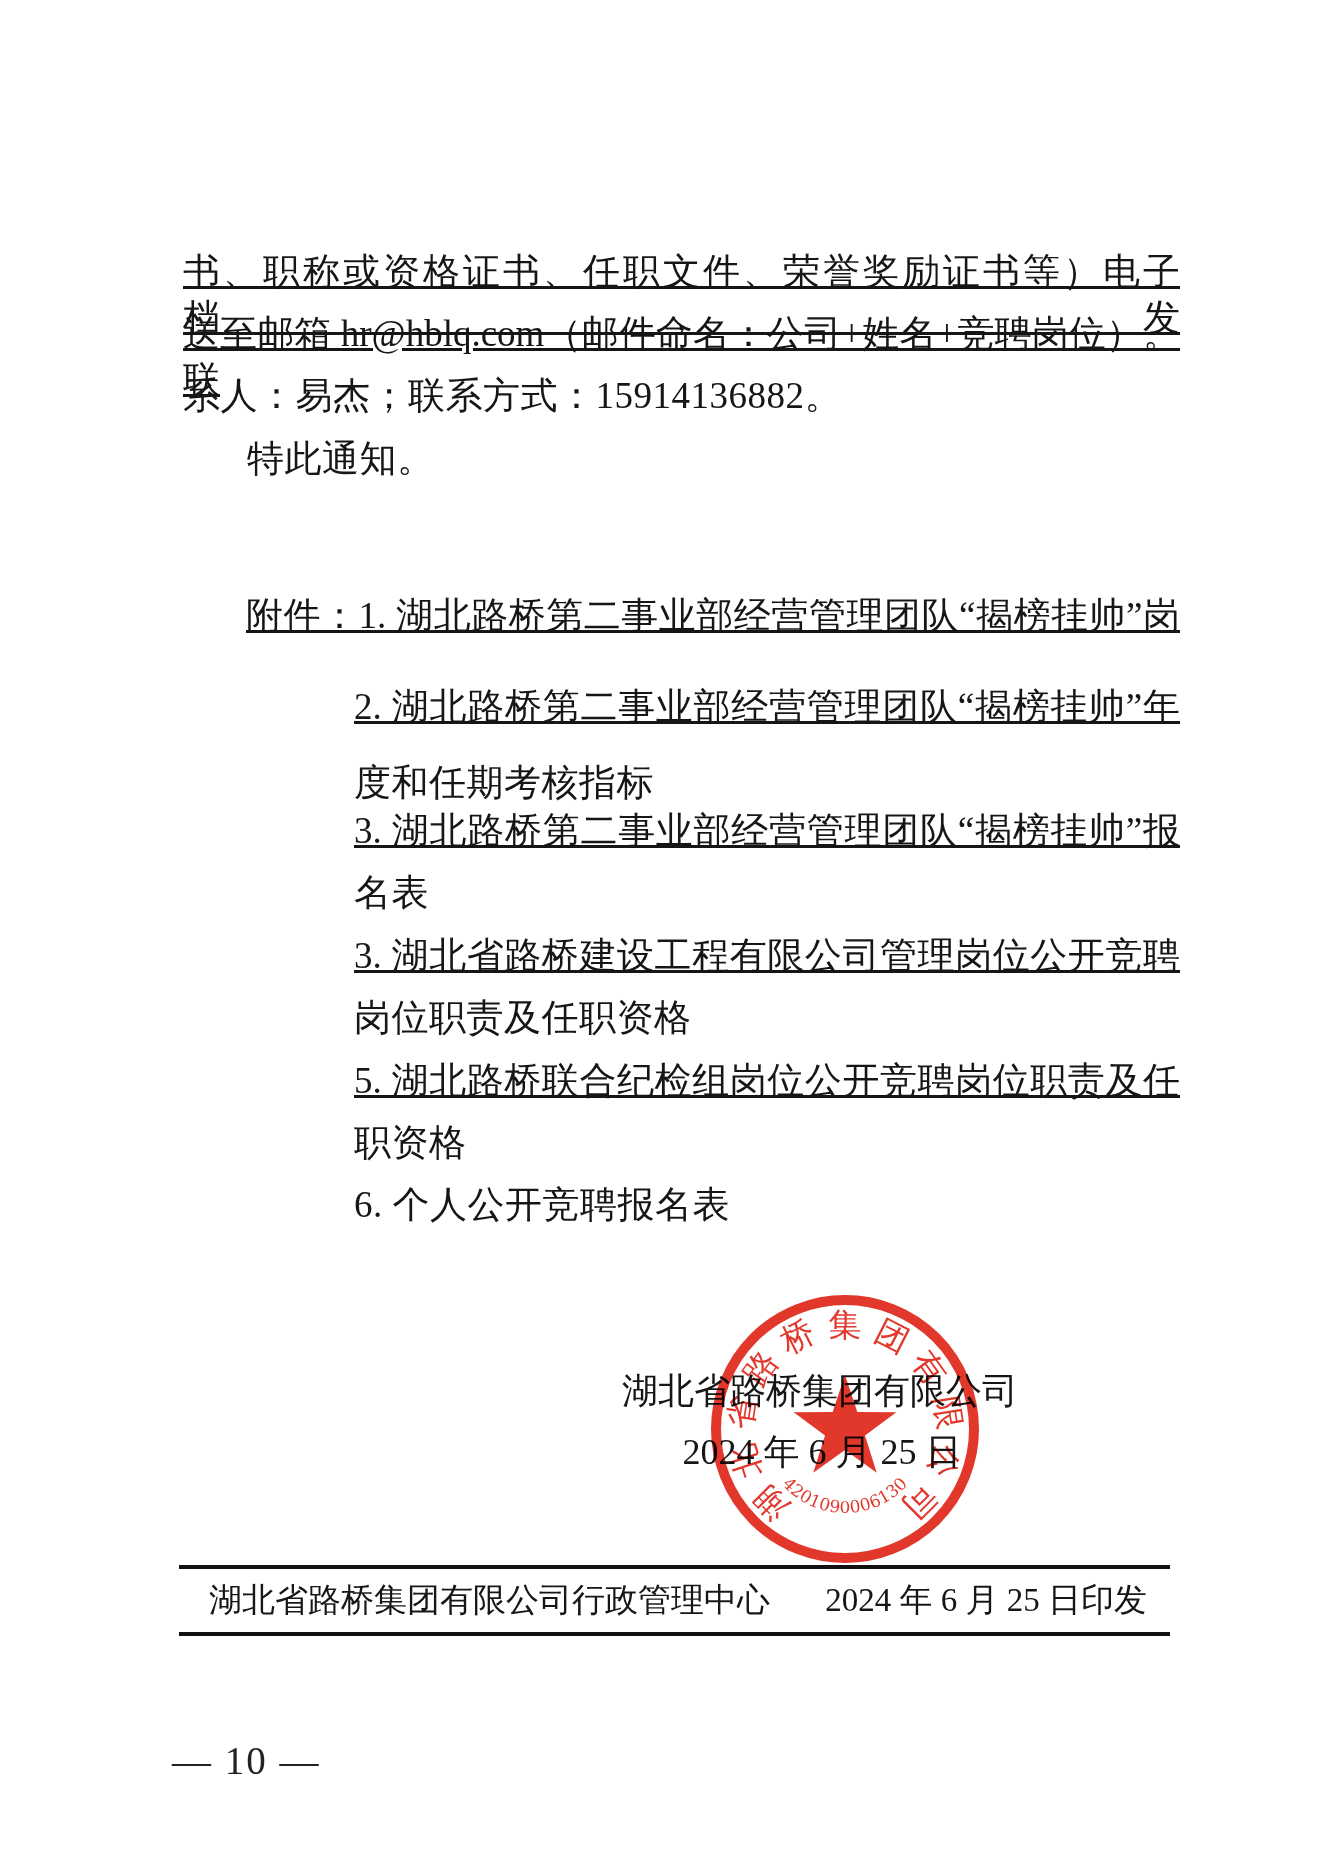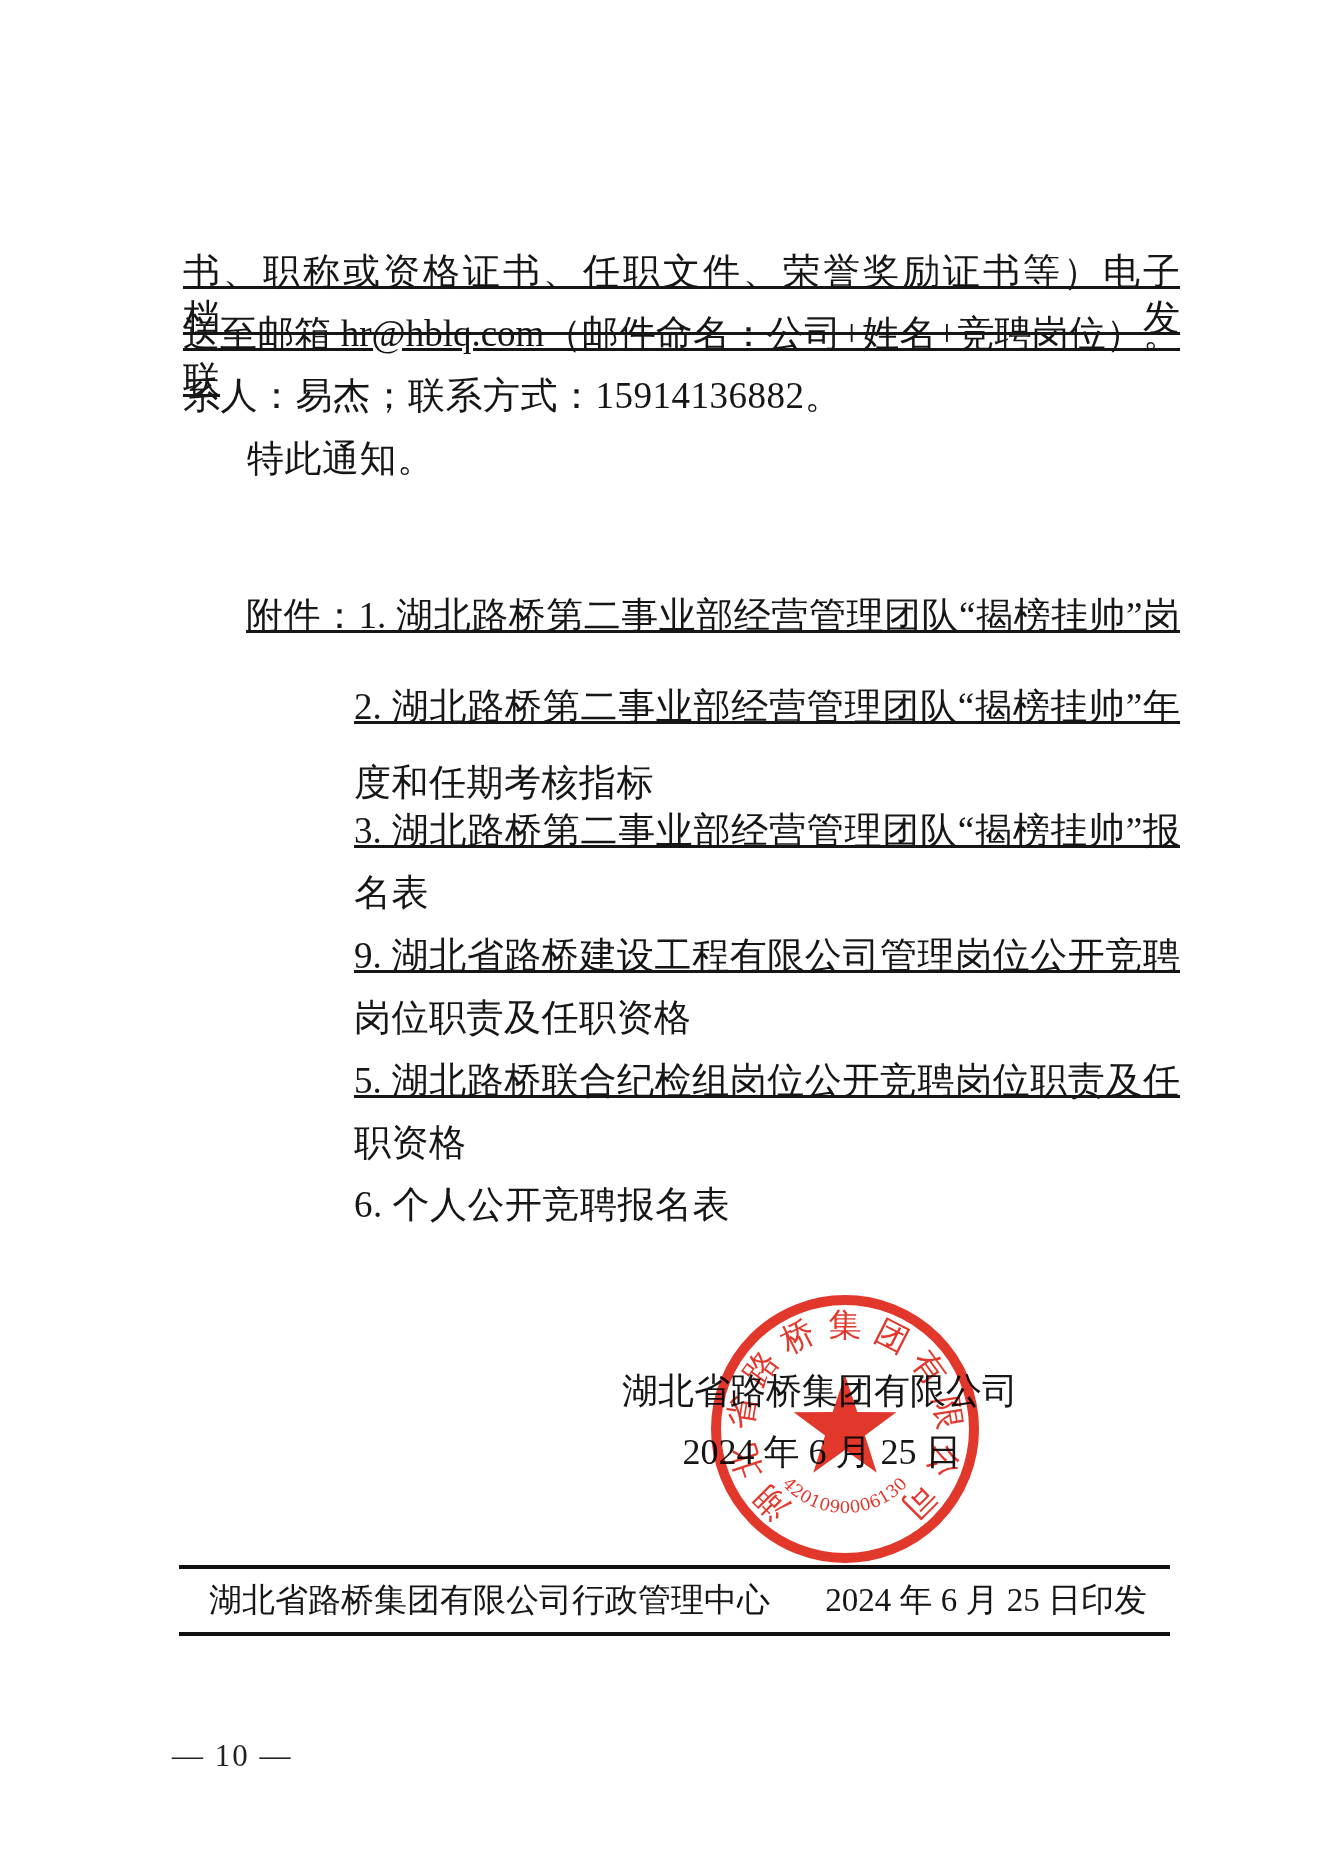--- a/index.html
+++ b/index.html
@@ -14,21 +14,21 @@
     letter-spacing:0.5px;
   }
   .just{
     white-space:normal;text-align:justify;text-align-last:justify;letter-spacing:0;text-decoration:underline;
   }
   
   .sig{position:absolute;font-size:36px;line-height:44px;text-align:center;width:420px;}
   
   .rule{position:absolute;left:179px;width:991px;height:4px;background:#111;}
   .foot-text{position:absolute;font-size:33px;line-height:40px;white-space:nowrap;}
-  .pagenum{position:absolute;font-size:31px;letter-spacing:2px;white-space:nowrap;color:#222;text-align:center;}
+  .pagenum{position:absolute;font-size:39px;letter-spacing:2px;white-space:nowrap;color:#222;text-align:center;}
   
   .seal{position:absolute;left:705px;top:1289px;width:280px;height:280px;
         mix-blend-mode:multiply;opacity:.93;}
   .seal-char{font-size:33px;font-family:"Liberation Serif","DejaVu Serif",serif;}
   .seal-digit{font-size:17px;font-family:"DejaVu Serif",serif;letter-spacing:0;}
 </style>
 </head>
 <body>
 
 <div class="page">
@@ -36,21 +36,21 @@
   <div class="tline just" style="left:183px;top:249px;width:997px;">书、职称或资格证书、任职文件、荣誉奖励证书等）电子档，发</div>
   <div class="tline just" style="left:183px;top:311px;width:997px;">送至邮箱 hr@hblq.com（邮件命名：公司+姓名+竞聘岗位）。联</div>
   <div class="tline" style="left:183px;top:373px;">系人：易杰；联系方式：15914136882。</div>
   <div class="tline" style="left:247px;top:436px;">特此通知。</div>
 
   <div class="tline just" style="left:246px;top:560px;width:934px;margin-top:33px;">附件：1. 湖北路桥第二事业部经营管理团队“揭榜挂帅”岗</div>
   <div class="tline just" style="left:354px;top:684px;width:826px;">2. 湖北路桥第二事业部经营管理团队“揭榜挂帅”年</div>
   <div class="tline" style="left:354px;top:760px;">度和任期考核指标</div>
   <div class="tline just" style="left:354px;top:808px;width:826px;">3. 湖北路桥第二事业部经营管理团队“揭榜挂帅”报</div>
   <div class="tline" style="left:354px;top:870px;">名表</div>
-  <div class="tline just" style="left:354px;top:933px;width:826px;">9. 湖北省路桥建设工程有限公司管理岗位公开竞聘</div>
+  <div class="tline just" style="left:354px;top:933px;width:826px;">3. 湖北省路桥建设工程有限公司管理岗位公开竞聘</div>
   <div class="tline" style="left:354px;top:995px;">岗位职责及任职资格</div>
   <div class="tline just" style="left:354px;top:1058px;width:826px;">5. 湖北路桥联合纪检组岗位公开竞聘岗位职责及任</div>
   <div class="tline" style="left:354px;top:1120px;">职资格</div>
   <div class="tline" style="left:354px;top:1182px;">6. 个人公开竞聘报名表</div>
 
   <div class="sig" style="left:610px;top:1369px;">湖北省路桥集团有限公司</div>
   <div class="sig" style="left:612px;top:1430px;">2024 年 6 月 25 日</div>
 
   <svg class="seal" viewBox="-140 -140 280 280">
     <circle id="seal-ring" cx="0" cy="0" r="129" fill="none" stroke-width="10" stroke="#e0271b"></circle>

